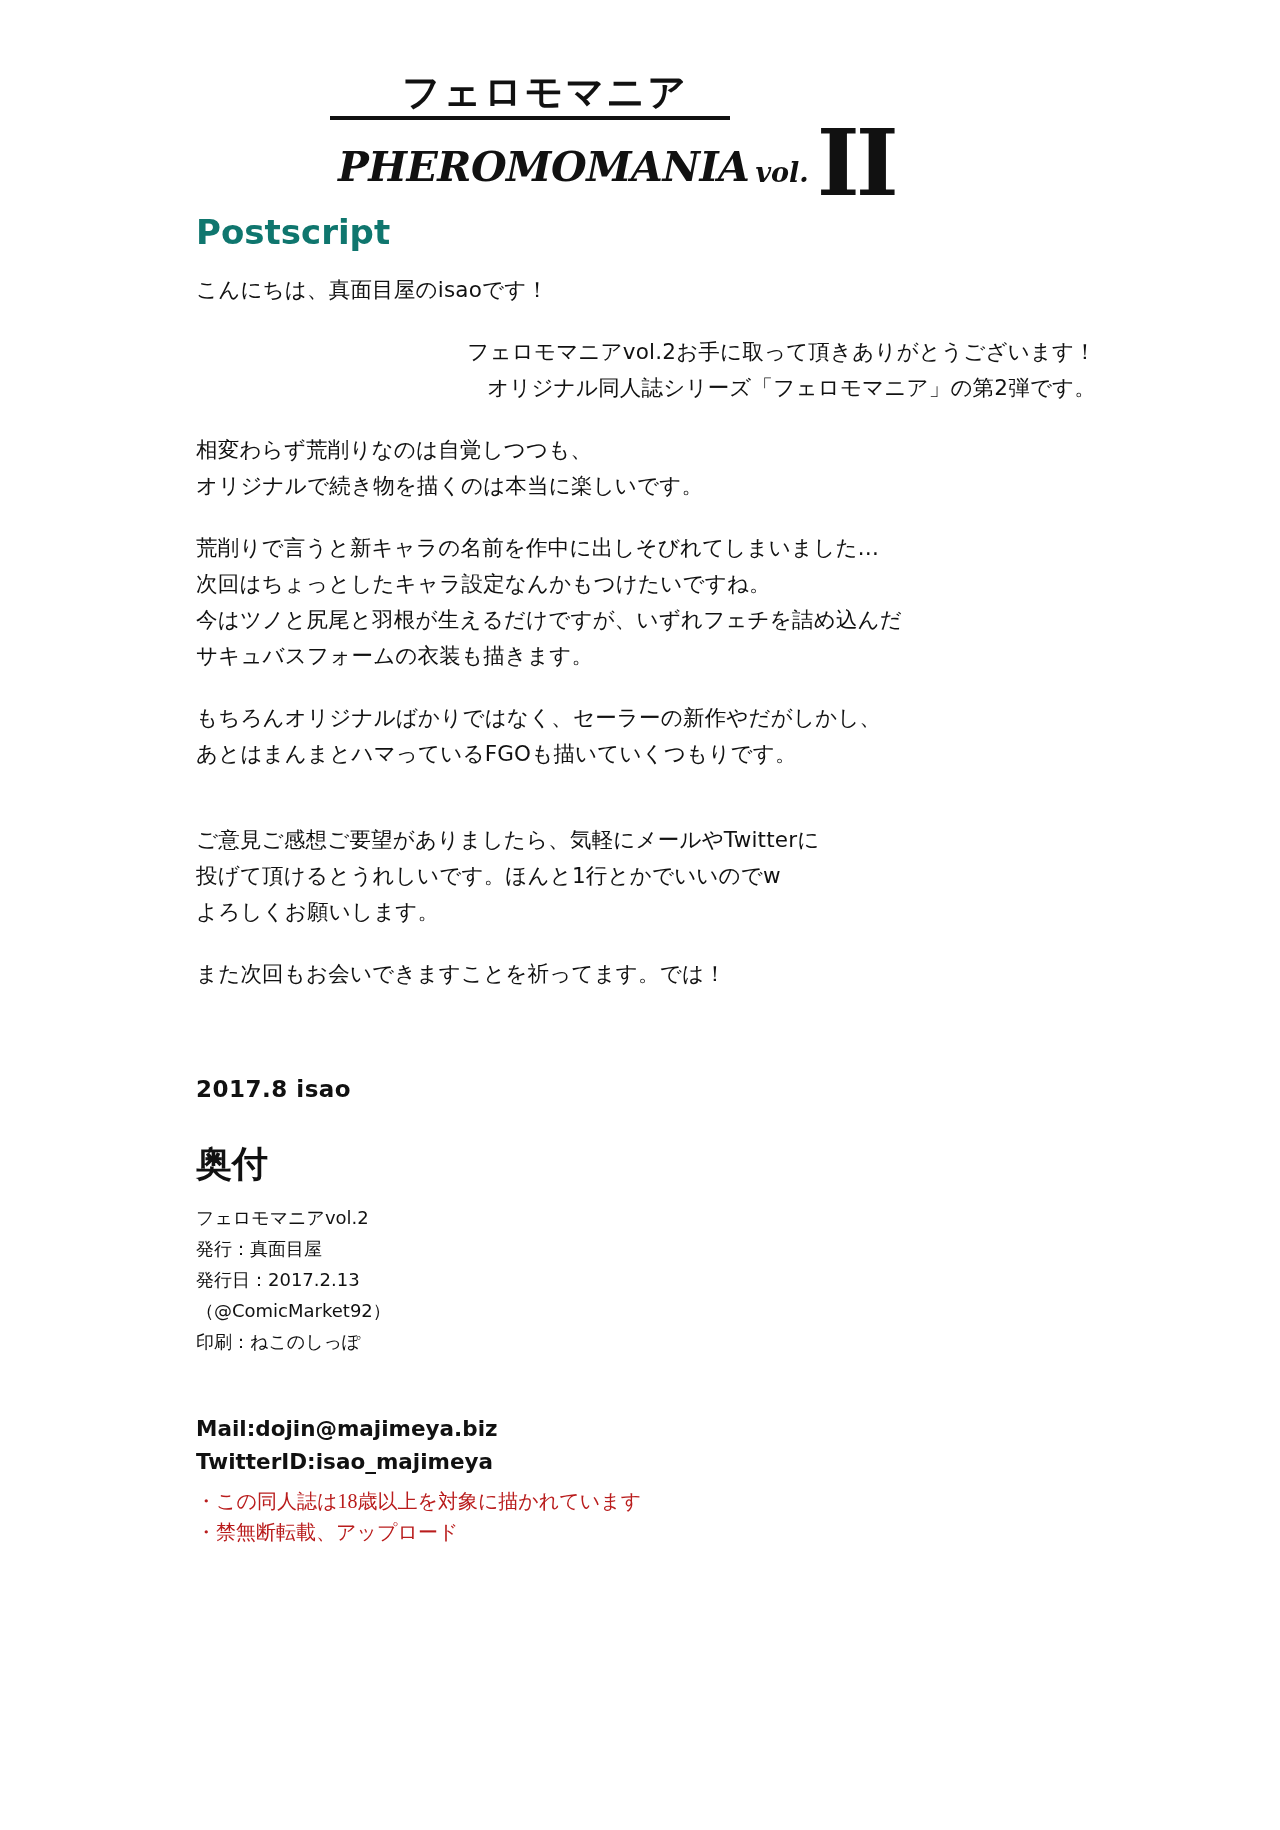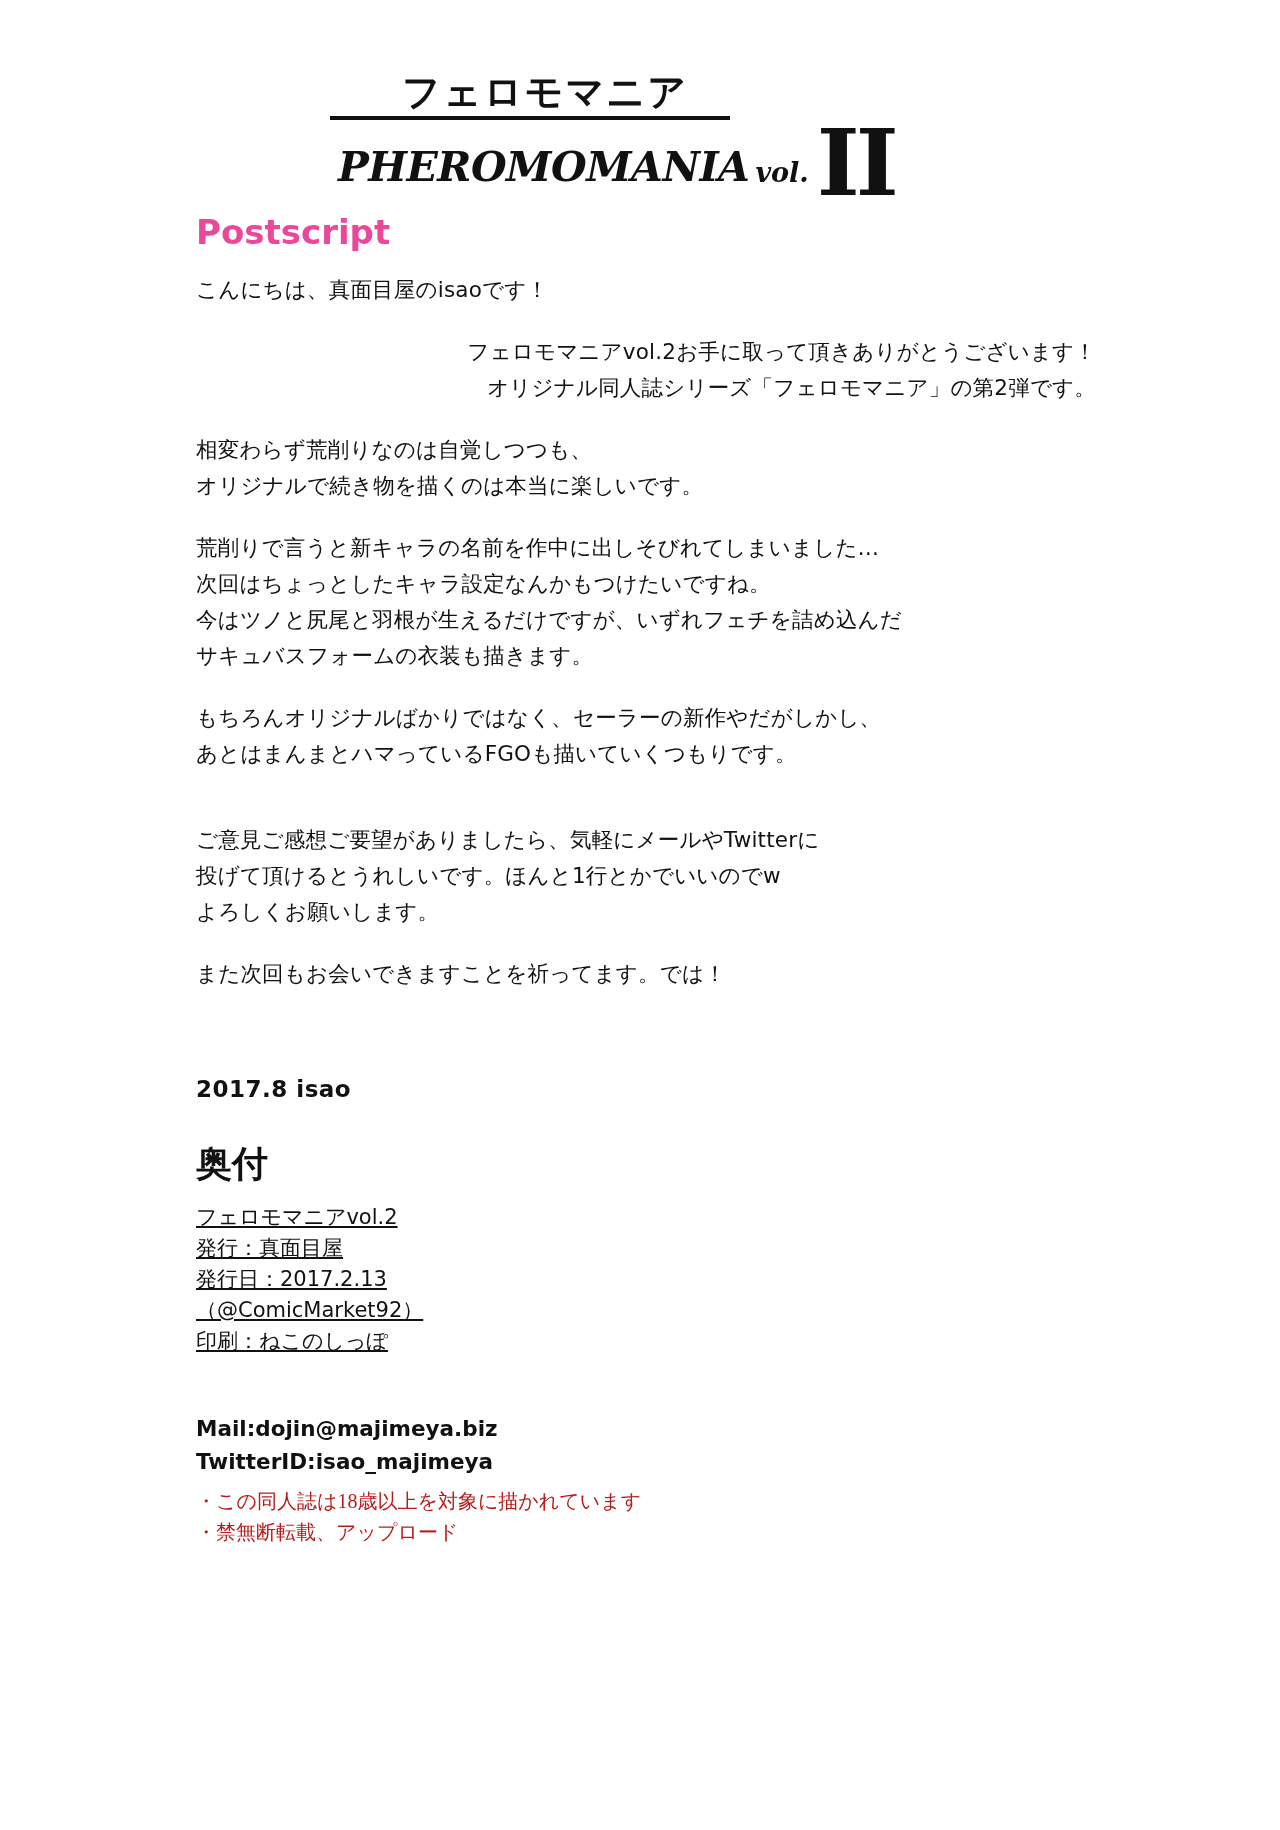--- a/index.html
+++ b/index.html
@@ -82,21 +82,21 @@
   }
 
   
   .h-postscript {
     position: absolute;
     left: 196px;
     top: 212px;
     font-family: "DejaVu Sans", sans-serif;
     font-weight: 700;
     font-size: 34px;
-    color: #ec4899;
+    color: #0f766e;
     letter-spacing: 0px;
   }
 
   .body-text {
     position: absolute;
     left: 196px;
     top: 272px;
     width: 900px;
     font-family: "DejaVu Sans", sans-serif;
     font-size: 21.5px;
@@ -130,24 +130,23 @@
     font-size: 36px;
     color: #111;
   }
 
   .colophon {
     position: absolute;
     left: 196px;
     top: 1202px;
     width: 760px;
     font-family: "DejaVu Sans", sans-serif;
-    font-size: 21px;
+    font-size: 18px;
     line-height: 31px;
     color: #111;
-    text-decoration: underline;
   }
   .colophon .line { white-space: pre; }
 
   .contact {
     position: absolute;
     left: 196px;
     top: 1412px;
     font-family: "DejaVu Sans", sans-serif;
     font-weight: 700;
     font-size: 21.5px;

